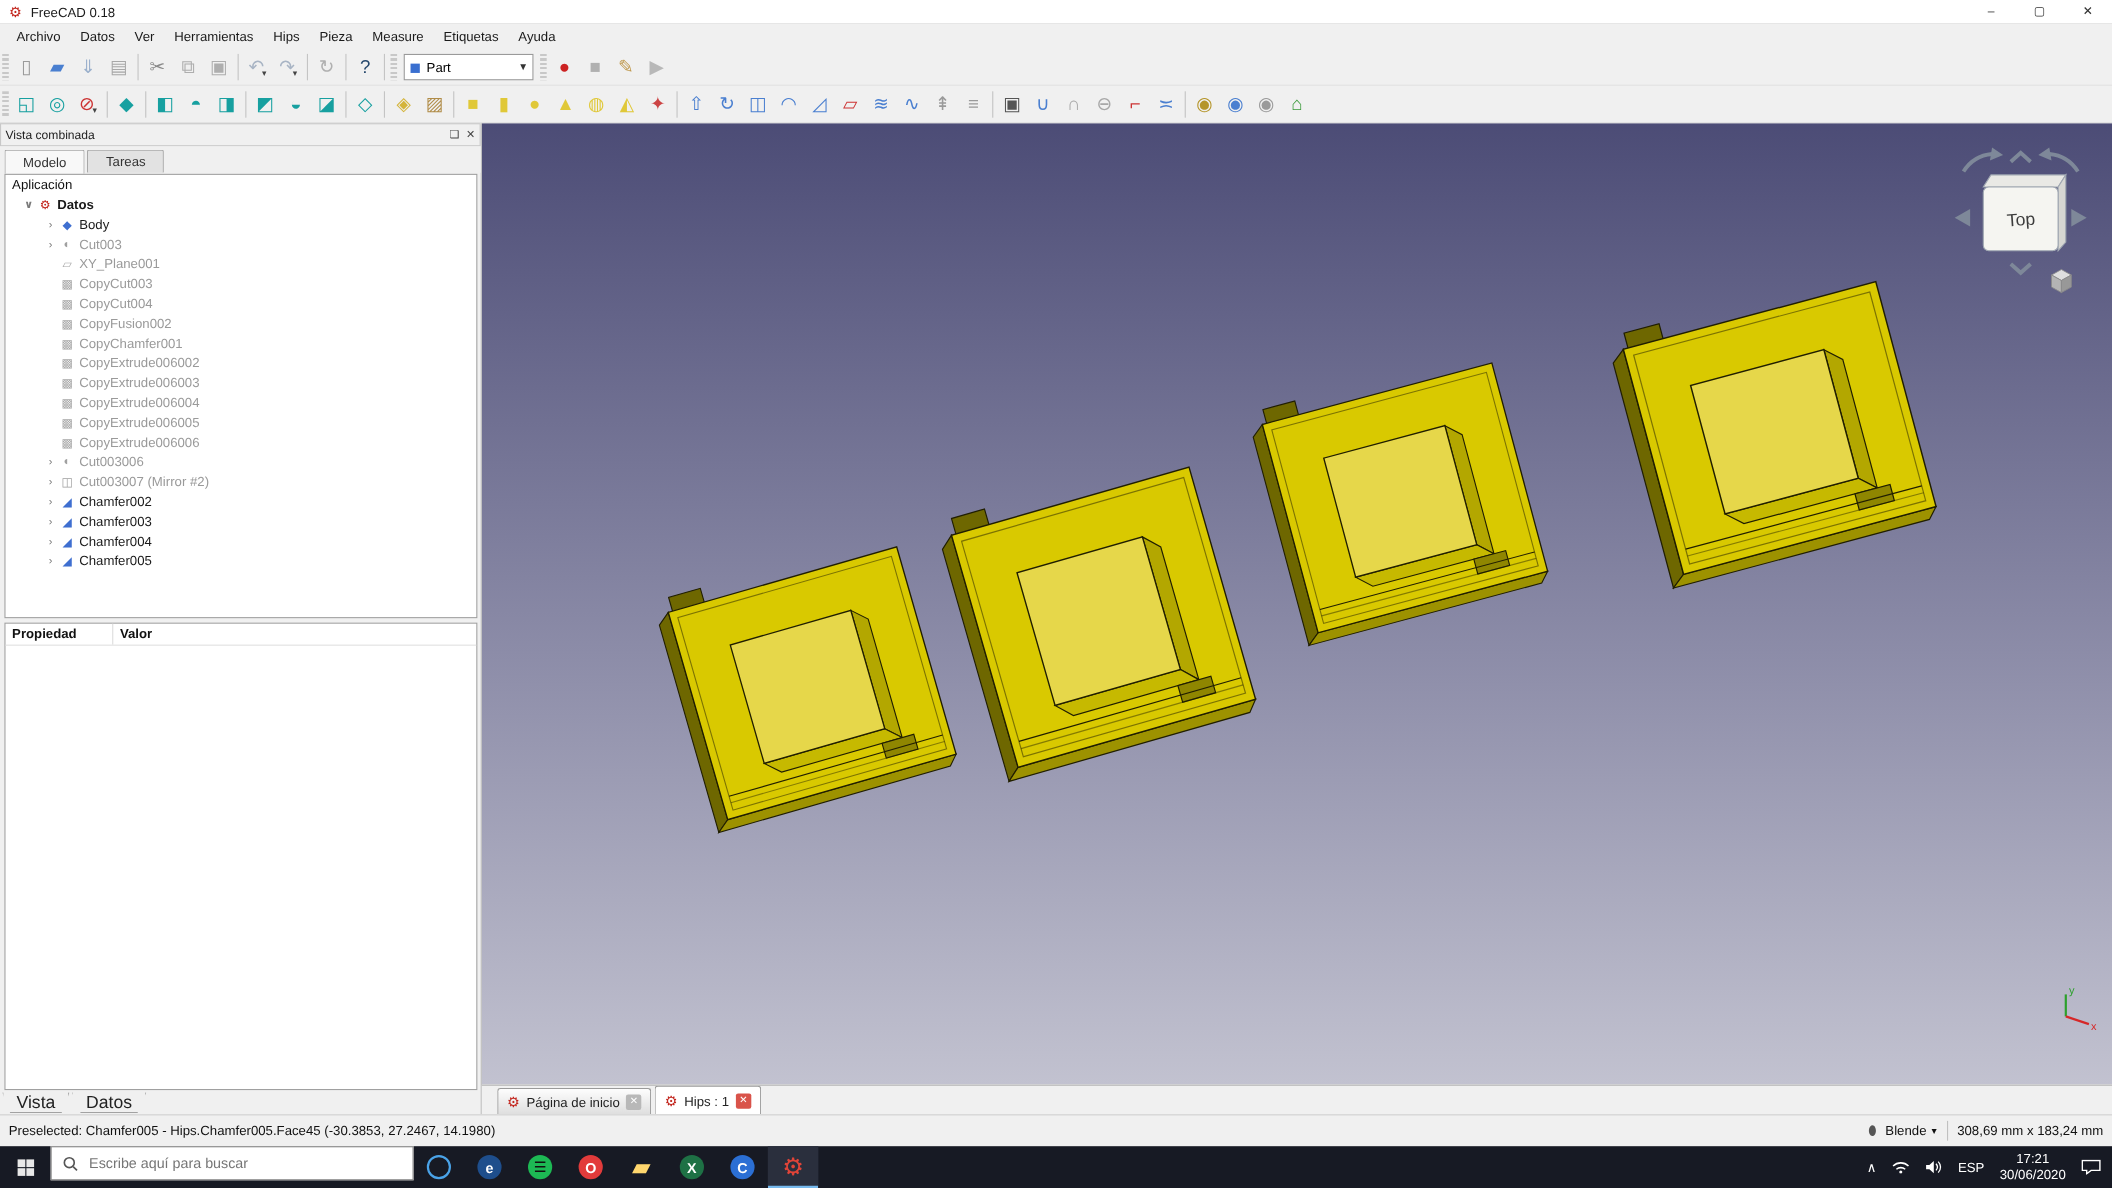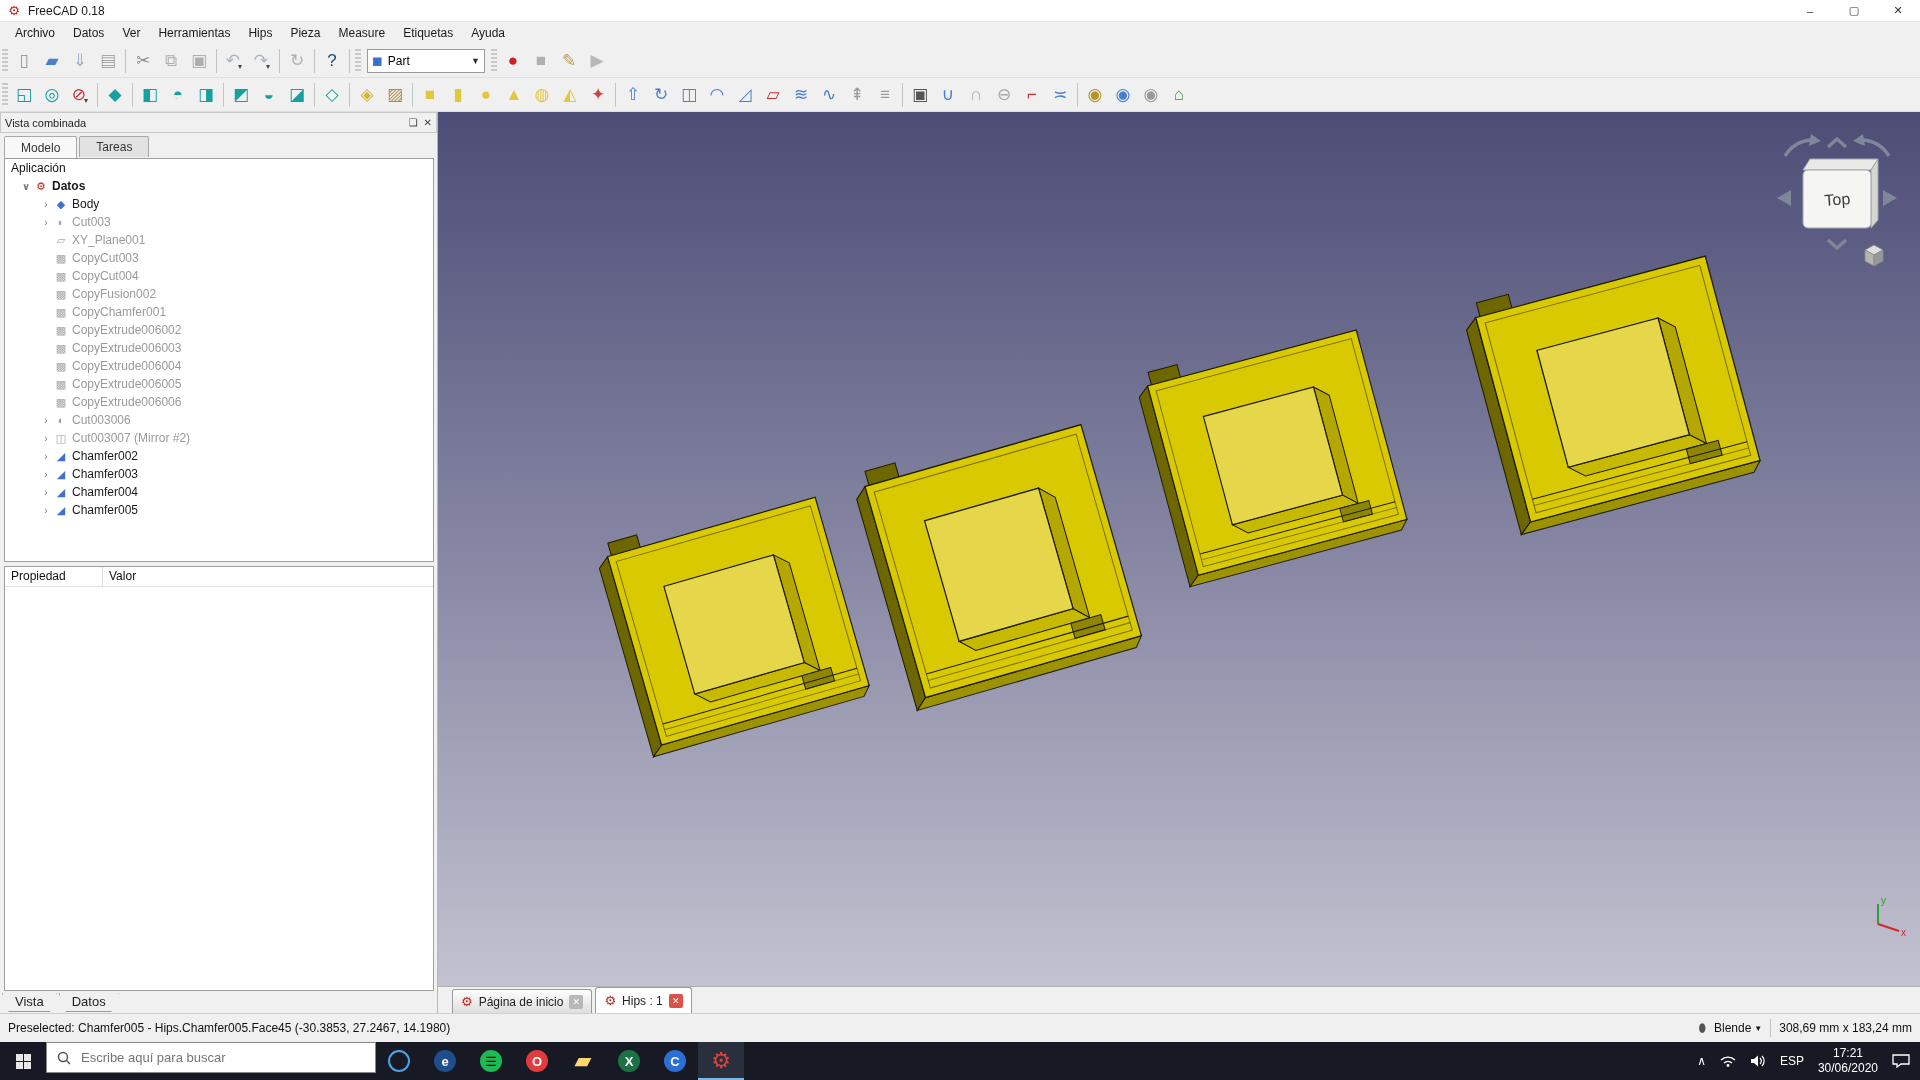--- a/index.html
+++ b/index.html
@@ -41,24 +41,24 @@
   .tree-colhead .c1{width:181px;padding-left:6px;border-right:1px solid #dcdcdc;height:100%;display:flex;align-items:center;}
   .tree-root{height:18px;display:flex;align-items:center;font-size:12px;color:#111;padding-left:6px;}
   .tree-row{height:18px;display:flex;align-items:center;font-size:12px;color:#1a1a1a;}
   .tree-row.doc{font-weight:bold;}
   .tree-row .chev{width:14px;text-align:center;color:#7a7a7a;font-size:10px;}
   .tree-row .ticon{width:16px;text-align:center;font-size:11px;}
   .tree-row .tlabel{margin-left:3px;white-space:nowrap;}
   .tree-row.muted .tlabel{color:#9a9a9a;}
   .prop-panel{position:absolute;left:4px;top:454px;width:430px;height:425px;background:#fff;border:1px solid #a0a0a0;}
   .prop-head{height:20px;display:flex;font-size:12px;color:#111;border-bottom:1px solid #e0e0e0;}
-  .prop-head div{padding:2px 6px;}
+  .prop-head div{padding:2px 6px;font-weight:bold;}
   .prop-head .p1{width:98px;border-right:1px solid #dcdcdc;}
   .bottom-tabs{position:absolute;left:2px;top:881px;height:19px;display:flex;gap:2px;}
-  .btab{font-size:13px;color:#222;background:#f0f0f0;border:1px solid #9a9a9a;border-top:none;padding:1px 12px 2px;clip-path:polygon(0 0,100% 0,88% 100%,12% 100%);}
+  .btab{font-size:16px;color:#222;background:#f0f0f0;border:1px solid #9a9a9a;border-top:none;padding:1px 12px 2px;clip-path:polygon(0 0,100% 0,88% 100%,12% 100%);}
 
   
   .viewport{position:absolute;left:438px;top:112px;width:1482px;height:874px;}
   .viewport svg{display:block;}
 
   
   .mdibar{position:absolute;left:438px;top:986px;width:1482px;height:27px;background:#f0f0f0;border-top:1px solid #b0b0b0;display:flex;align-items:flex-end;padding-left:14px;}
   .mditab{display:flex;align-items:center;gap:6px;font-size:12px;color:#222;border:1px solid #9a9a9a;border-bottom:none;background:linear-gradient(#fdfdfd,#dedede);padding:3px 8px;height:24px;border-radius:3px 3px 0 0;margin-right:3px;}
   .mditab.active{background:#fff;height:26px;}
   .mditab .fcico{color:#c2241c;font-size:13px;}

